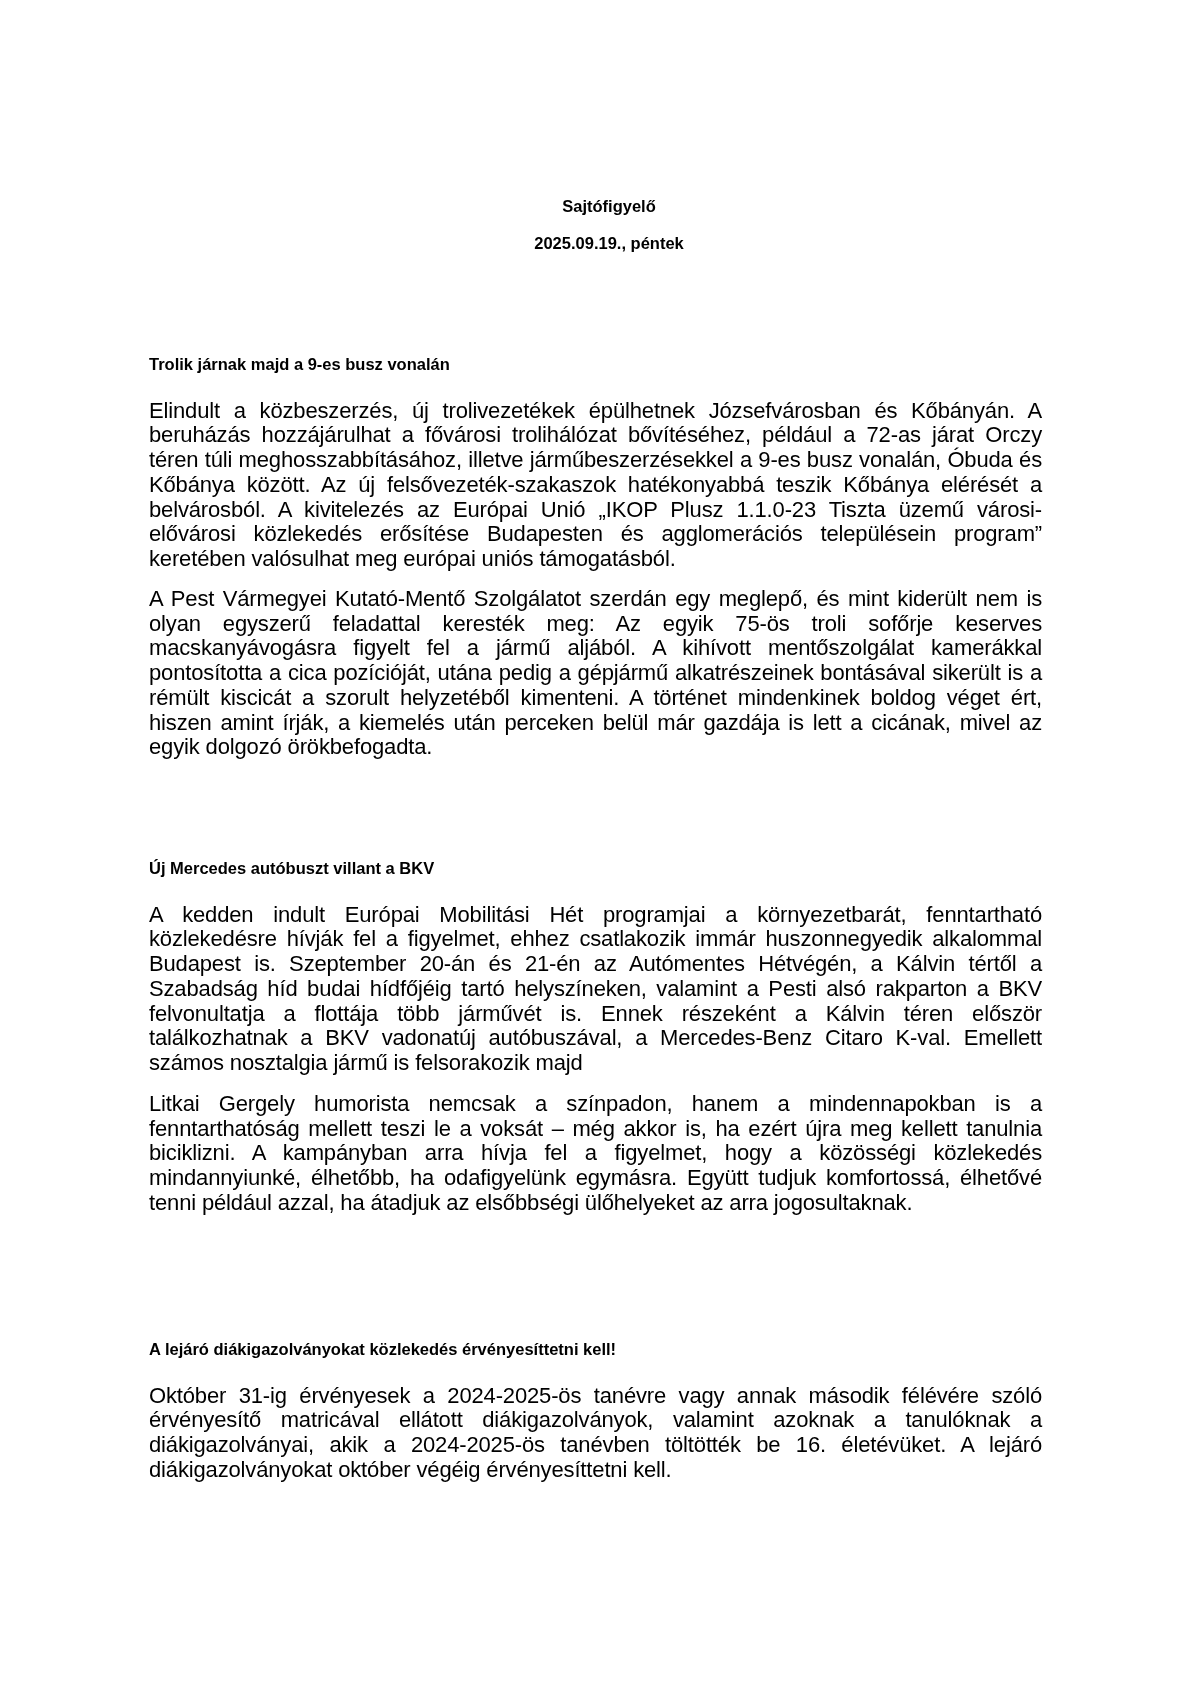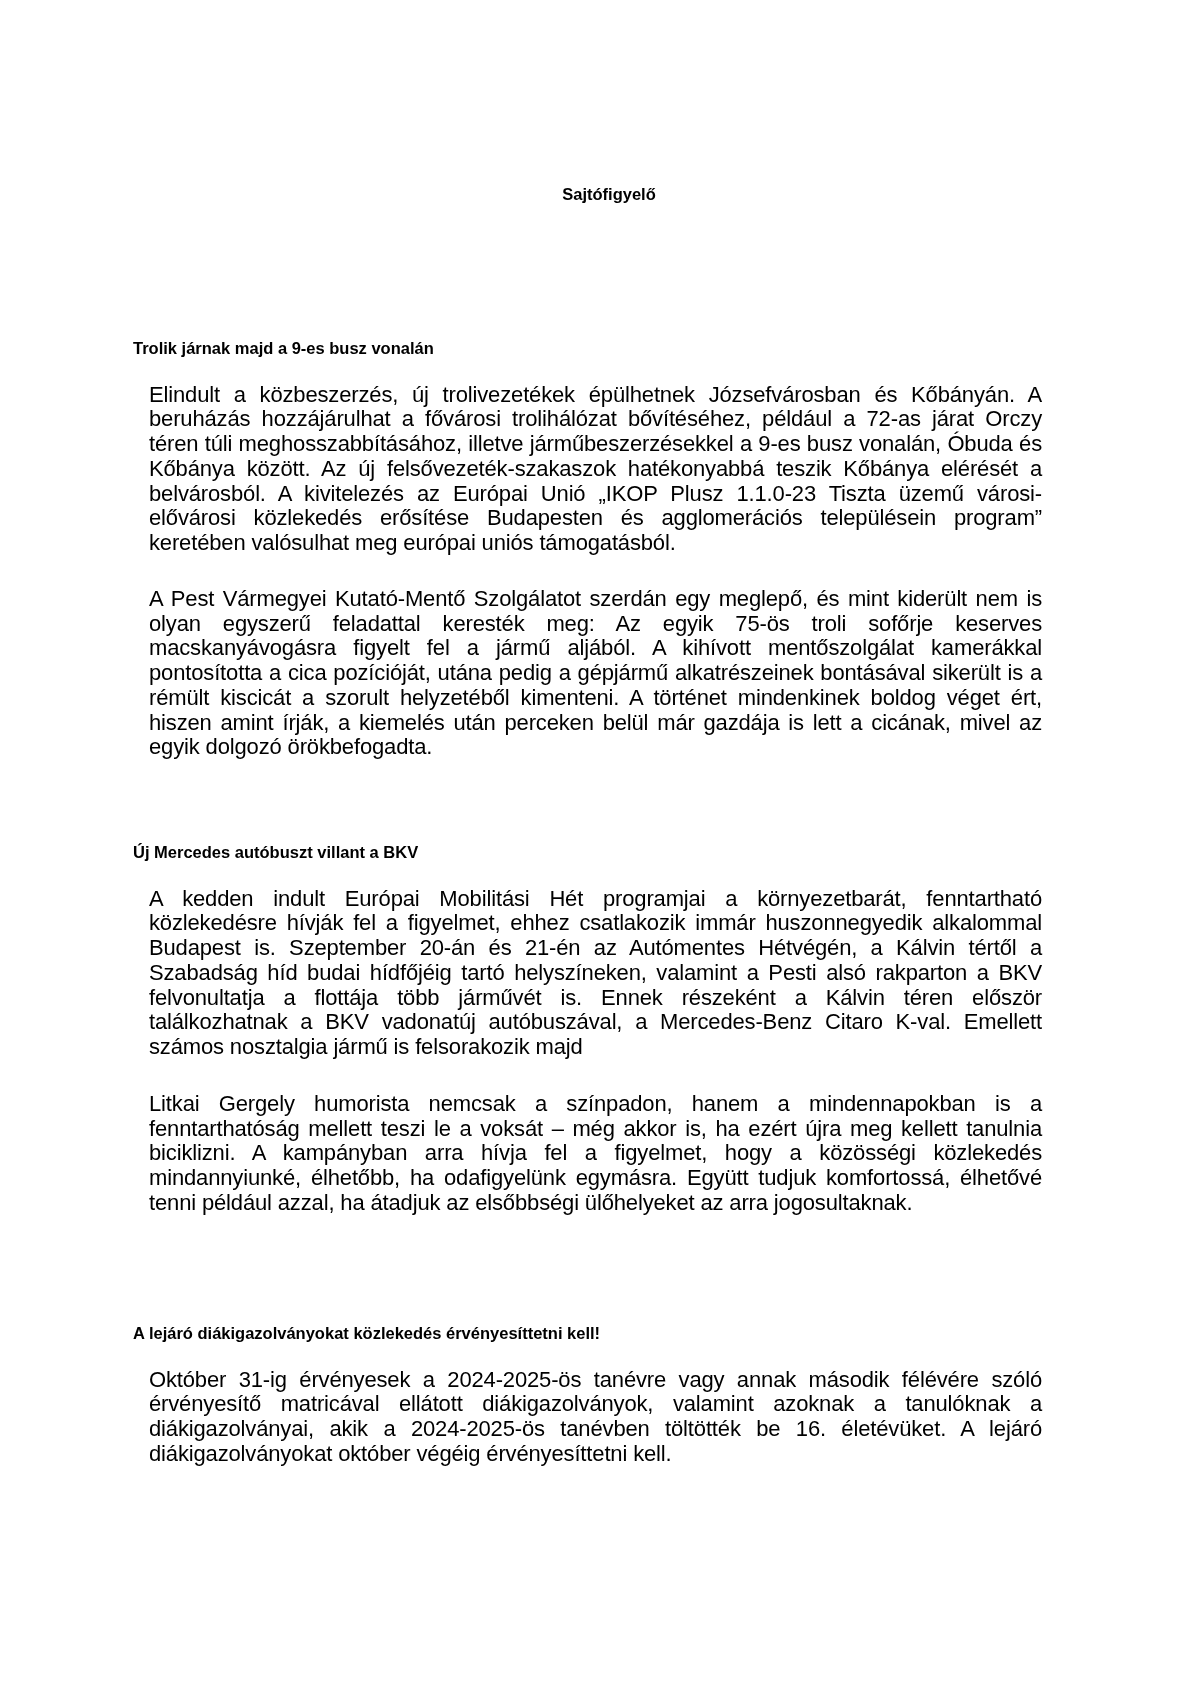--- a/index.html
+++ b/index.html
@@ -25,31 +25,31 @@
   .doc-header {
     position: absolute;
     left: 0;
     top: 182px;
     width: 1191px;
     text-align: center;
     font-weight: bold;
     font-size: 16.5px;
     line-height: 24.5px;
   }
-  .doc-header div { margin: 0; padding-left: 27px; }
+  .doc-header div { margin: 12px; padding-left: 27px; }
   .content {
     position: absolute;
     left: 133px;
     width: 925px;
     font-size: 16.3px;
     line-height: 24.7px;
   }
   .article { position: absolute; left: 0; width: 925px; }
   .article h2 {
-    margin: 0;
+    margin: 16px;
     font-size: 16.5px;
     font-weight: bold;
     line-height: 24.7px;
   }
   .article p {
     margin: 16px;
     margin-top: 22px;
     text-align: justify;
     line-height: 24.7px;
     font-size: 22px;
@@ -61,20 +61,21 @@
   #a4 { top: 734px; }
   #a5 { top: 985px; }
 </style>
 </head>
 <body>
 
 <div class="page">
 
   <div class="doc-header">
     <div>Sajtófigyelő</div>
+    <div>2025.09.19., péntek</div>
   </div>
 
   <div class="content" style="top:336px;">
 
     <div class="article" id="a1">
       <h2>Trolik járnak majd a 9-es busz vonalán</h2>
       <p>Elindult a közbeszerzés, új trolivezetékek épülhetnek Józsefvárosban és Kőbányán. A beruházás hozzájárulhat a fővárosi trolihálózat bővítéséhez, például a 72-as járat Orczy téren túli meghosszabbításához, illetve járműbeszerzésekkel a 9-es busz vonalán, Óbuda és Kőbánya között. Az új felsővezeték-szakaszok hatékonyabbá teszik Kőbánya elérését a belvárosból. A kivitelezés az Európai Unió „IKOP Plusz 1.1.0-23 Tiszta üzemű városi-elővárosi közlekedés erősítése Budapesten és agglomerációs településein program” keretében valósulhat meg európai uniós támogatásból.</p>
     </div>
 
     <div class="article" id="a2">

